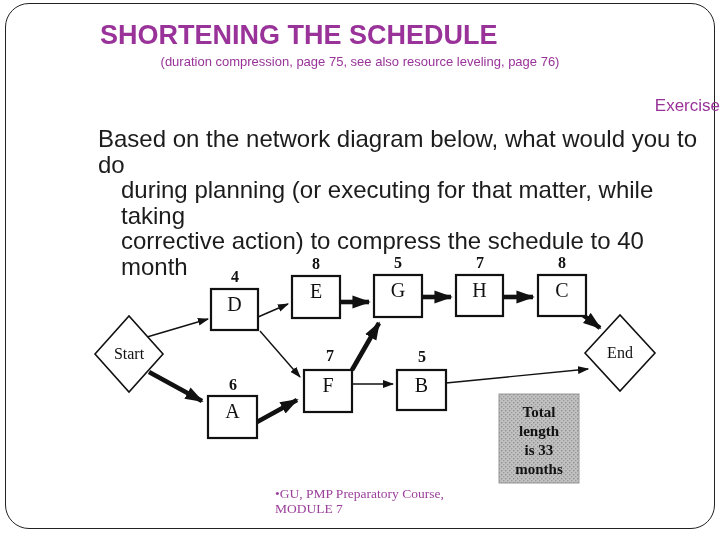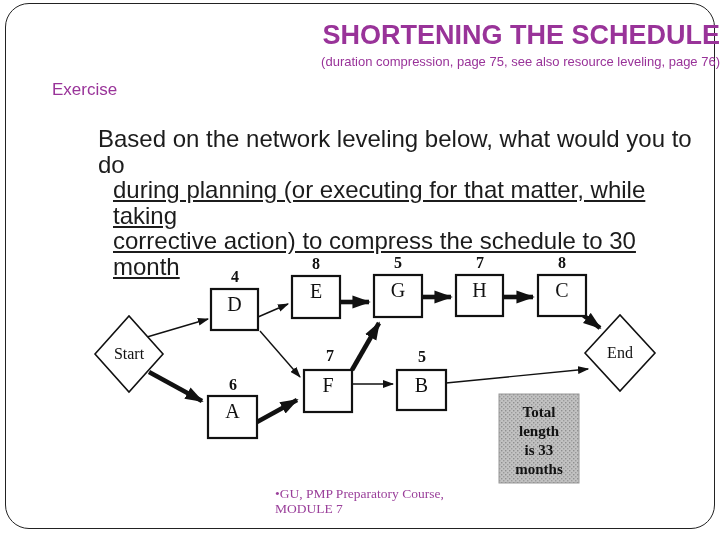--- a/index.html
+++ b/index.html
@@ -5,36 +5,36 @@
   html,body{margin:0;padding:0;background:#ffffff;}
   #slide{
     position:relative;width:720px;height:540px;background:#ffffff;
     font-family:"Liberation Sans",sans-serif;overflow:hidden;
   }
   .slide-frame{
     position:absolute;left:5px;top:3px;width:708px;height:524px;
     border:1.6px solid #222222;border-radius:24px;background:#ffffff;
   }
   .title{
-    position:absolute;left:100px;top:20px;width:620px;text-align:right;
+    position:absolute;left:100px;top:20px;width:620px;text-align:left;
     font-size:27px;font-weight:bold;color:#993399;letter-spacing:0px;
   }
   .subtitle{
-    position:absolute;left:0px;top:54px;width:720px;text-align:right;
+    position:absolute;left:0px;top:54px;width:720px;text-align:center;
     font-size:13px;color:#993399;
   }
   .exercise{
-    position:absolute;left:52px;top:80px;width:668px;text-align:left;
+    position:absolute;left:52px;top:96px;width:668px;text-align:right;
     font-size:17px;color:#993399;
   }
   .body-text{
     position:absolute;left:98px;top:126px;width:600px;
     font-size:24px;line-height:25.5px;color:#1c1c1c;
   }
-  .body-text .cont{margin-left:15px;text-decoration:underline;}
+  .body-text .cont{margin-left:23px;}
   .diagram-wrap{position:absolute;left:85px;top:250px;width:580px;height:245px;}
   .footer{
     position:absolute;right:45px;top:487px;width:400px;
     font-family:"Liberation Serif",serif;font-size:13.5px;line-height:14.5px;color:#9a3f9a;
   }
   svg text{font-family:"Liberation Serif",serif;fill:#111111;}
   svg .node-letter{font-size:20px;}
   svg .dur{font-size:16px;font-weight:bold;}
   svg .dia-label{font-size:16px;}
   svg .note-line{font-size:15px;font-weight:bold;}
@@ -43,23 +43,23 @@
 <body>
 
 <div id="slide">
   <div class="slide-frame"></div>
 
   <div class="title">SHORTENING THE SCHEDULE</div>
   <div class="subtitle">(duration compression, page 75, see also resource leveling, page 76)</div>
   <div class="exercise">Exercise</div>
 
   <div class="body-text">
-    <div>Based on the network leveling below, what would you to do</div>
+    <div>Based on the network diagram below, what would you to do</div>
     <div class="cont">during planning (or executing for that matter, while taking</div>
-    <div class="cont">corrective action) to compress the schedule to 30 month</div>
+    <div class="cont">corrective action) to compress the schedule to 40 month</div>
   </div>
 
   <div class="diagram-wrap">
     <svg width="580" height="245" viewBox="0 0 580 245">
       <defs>
         <marker id="ah-thin" viewBox="0 0 10 7" refX="9" refY="3.5" markerWidth="8" markerHeight="6" orient="auto" markerUnits="strokeWidth">
           <path d="M0,0 L10,3.5 L0,7 Z" fill="#111111"></path>
         </marker>
         <marker id="ah-thick" viewBox="0 0 10 7" refX="9" refY="3.5" markerWidth="4" markerHeight="3.1" orient="auto" markerUnits="strokeWidth">
           <path d="M0,0 L10,3.5 L0,7 Z" fill="#111111"></path>

